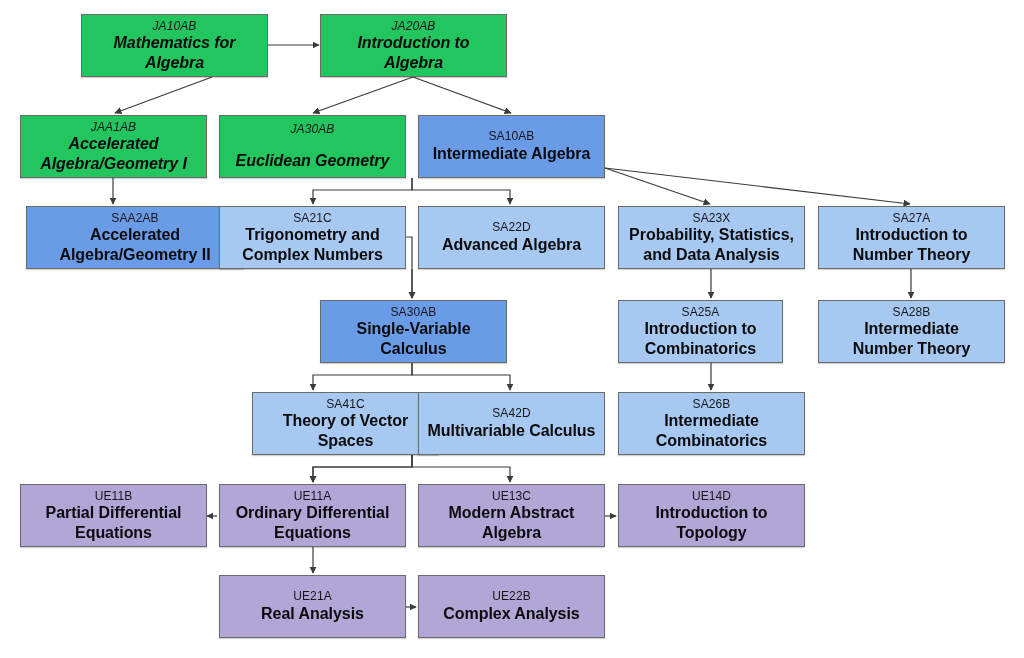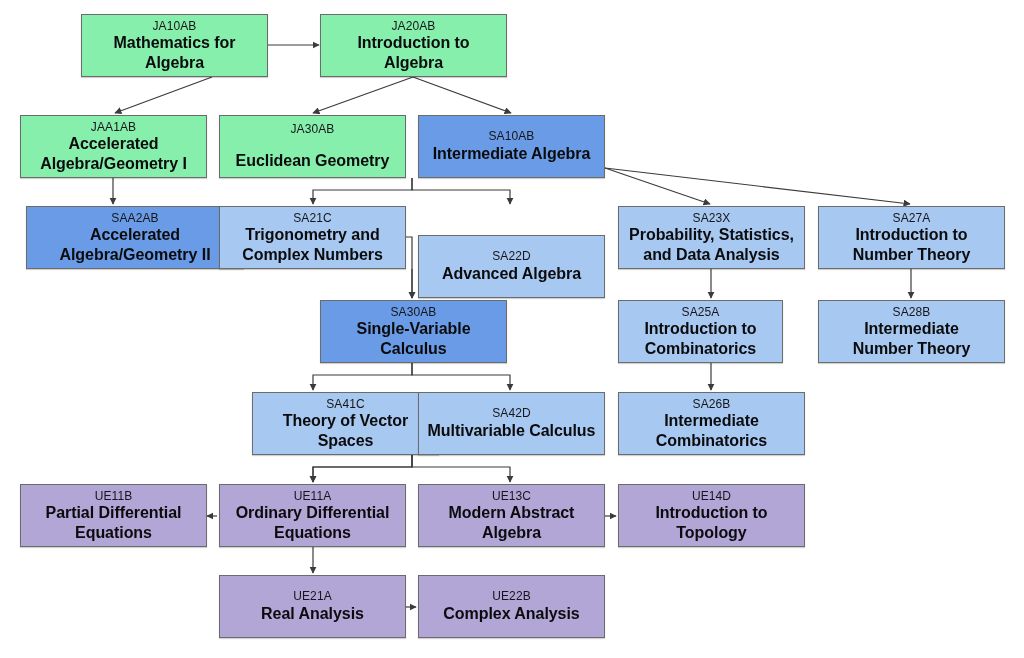--- a/index.html
+++ b/index.html
@@ -45,21 +45,21 @@
     letter-spacing: 0.1px;
   }
   .node .title {
     font-size: 16px;
     font-weight: bold;
     color: #0b0b0d;
     letter-spacing: -0.05px;
     padding: 0 5px;
     white-space: pre-line;
   }
-  .c-green      { background: #86efac; }
+  .c-green      { background: #22c55e; font-style: italic; }
   .c-blue       { background: #6a9be6; }
   .c-lightblue  { background: #a7c8f0; }
   .c-purple     { background: #b1a6d6; }
 </style>
 </head>
 <body>
 
 <div id="canvas">
 
   <svg id="edges" viewBox="0 0 1024 658" xmlns="http://www.w3.org/2000/svg">
@@ -121,21 +121,21 @@
       <div class="node c-blue" style="left: 26px; top: 206px; width: 218px; height: 63px; justify-content: center;">
         <div class="code">SAA2AB</div>
         <div class="title">Accelerated
 Algebra/Geometry II</div>
       </div>
       <div class="node c-lightblue" style="left: 219px; top: 206px; width: 187px; height: 63px;">
         <div class="code">SA21C</div>
         <div class="title">Trigonometry and
 Complex Numbers</div>
       </div>
-      <div class="node c-lightblue" style="left: 418px; top: 206px; width: 187px; height: 63px; margin-top: 29px;">
+      <div class="node c-lightblue" style="left: 418px; top: 206px; width: 187px; height: 63px;">
         <div class="code">SA22D</div>
         <div class="title">Advanced Algebra</div>
       </div>
       <div class="node c-lightblue" style="left: 618px; top: 206px; width: 187px; height: 63px;">
         <div class="code">SA23X</div>
         <div class="title">Probability, Statistics,
 and Data Analysis</div>
       </div>
       <div class="node c-lightblue" style="left: 818px; top: 206px; width: 187px; height: 63px;">
         <div class="code">SA27A</div>

